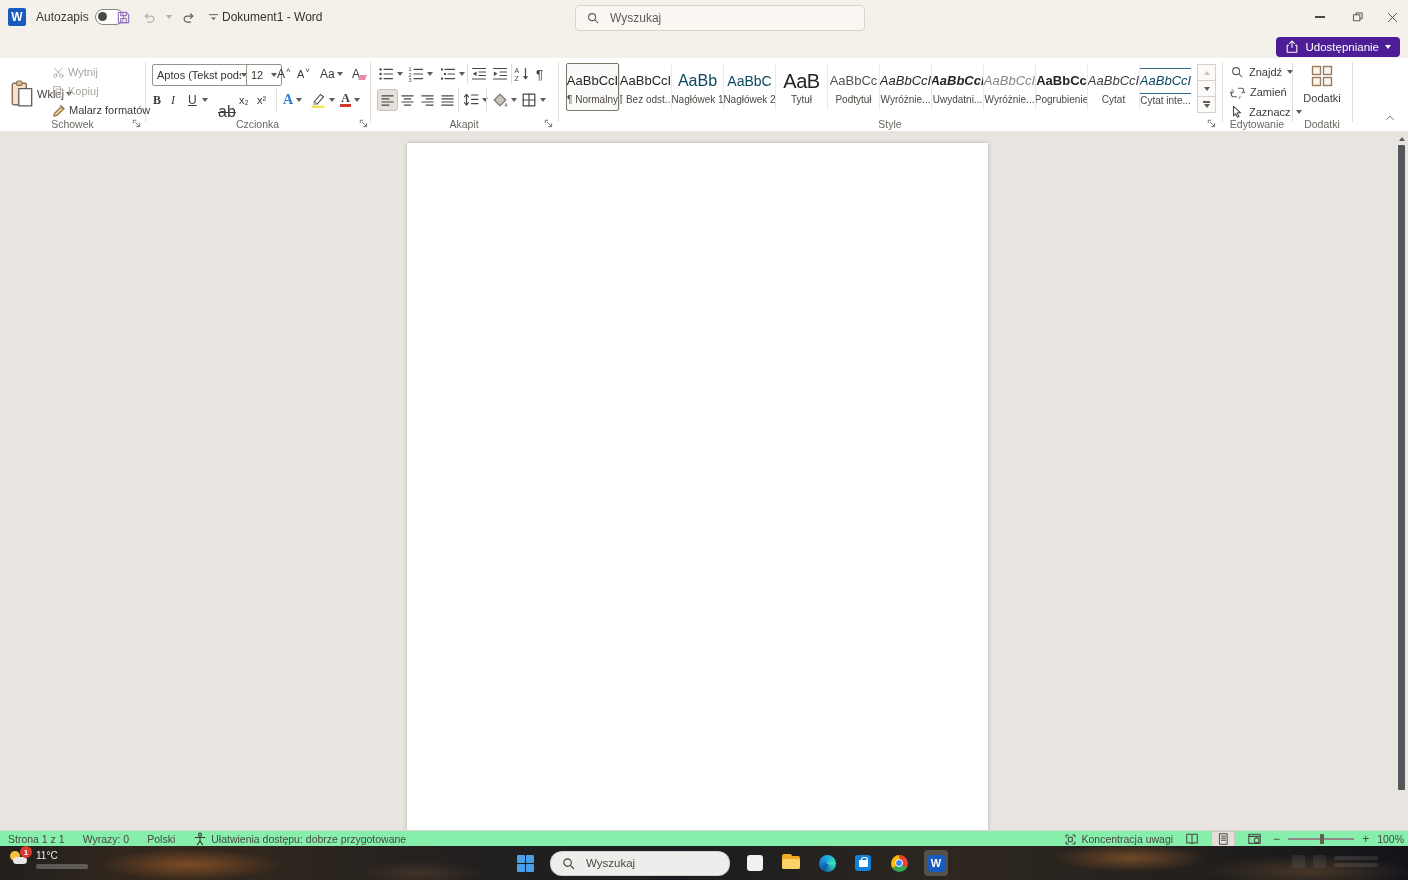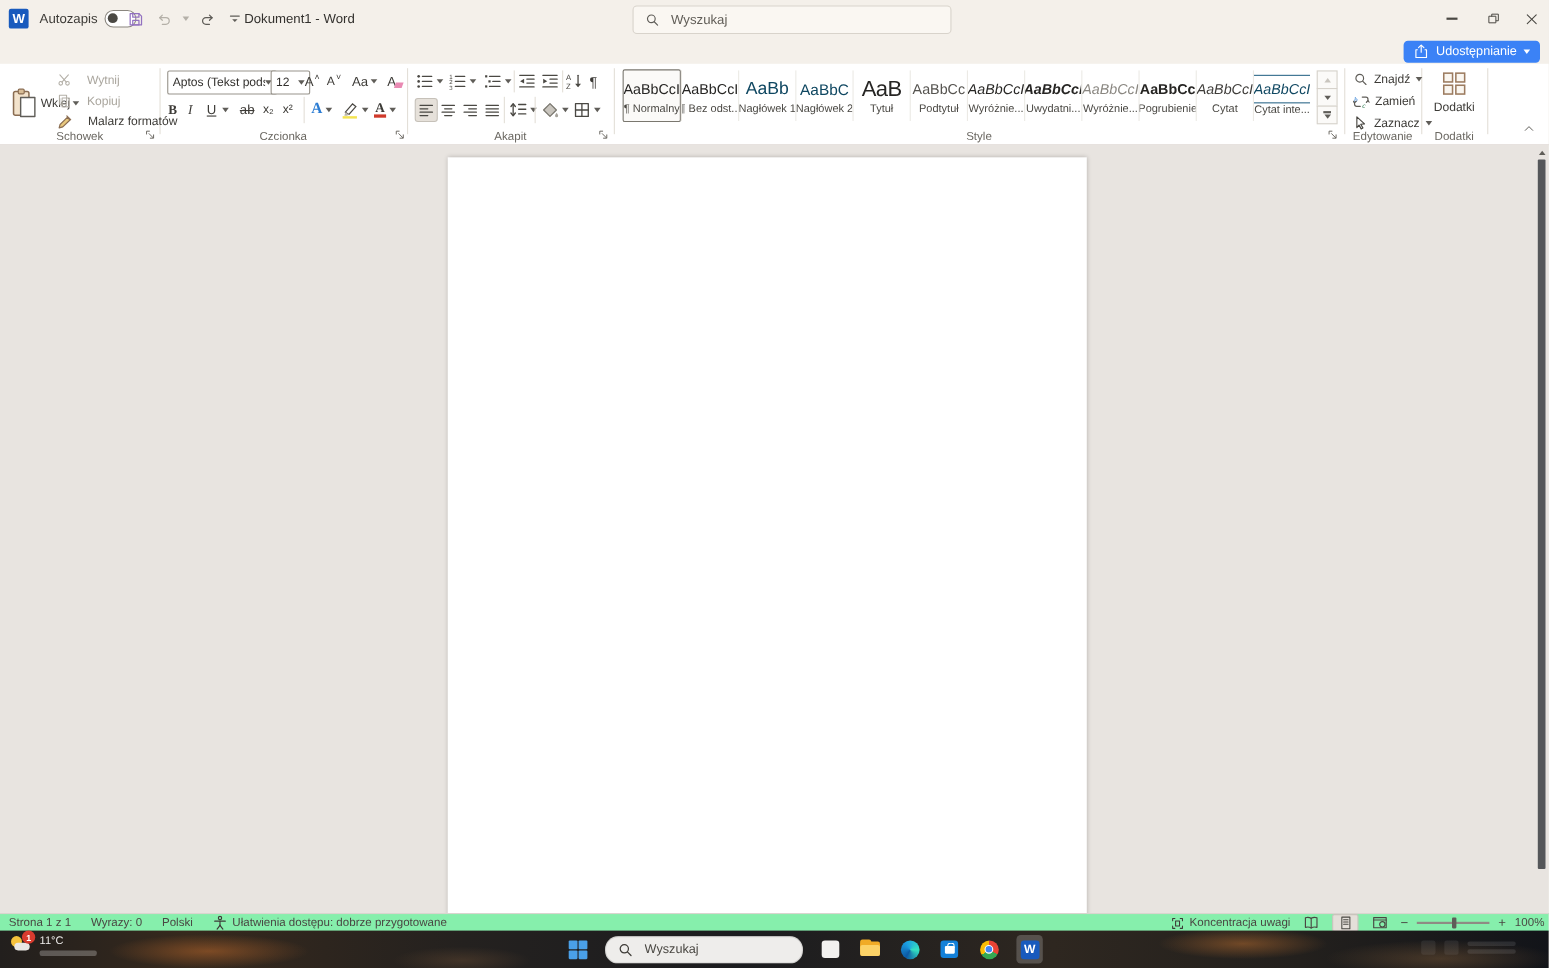--- a/index.html
+++ b/index.html
@@ -25,32 +25,32 @@
     font-family:"Liberation Sans",sans-serif;width:200px;}
   .tsearch input::placeholder{color:#605d57;}
   .wctl{position:absolute;top:0;width:40px;height:34px;display:flex;align-items:center;justify-content:center;cursor:default;}
   .wctl.min{left:1300px;} .wctl.max{left:1338px;} .wctl.close{left:1372px;}
   .min-bar{width:10px;height:1.4px;background:#4a4843;}
   
   .tabrow{position:absolute;top:34px;left:0;right:0;height:24px;background:#f4f0ea;}
   .tabs{position:absolute;left:14px;top:0;display:flex;gap:26px;height:24px;align-items:center;}
   .tab{font-size:12px;color:#44423e;padding:2px 1px 4px;white-space:nowrap;}
   .tab.active{color:#201f1d;border-bottom:2.4px solid #3b3a37;padding-bottom:2px;}
-  .share-btn{position:absolute;right:8px;top:3px;height:20px;background:#3b82f6;border-radius:4px;
+  .share-btn{position:absolute;right:8px;top:3px;height:20px;background:#4c1d95;border-radius:4px;
     color:#fff;font-size:11.5px;display:flex;align-items:center;gap:6px;padding:0 9px;}
   .caret{width:0;height:0;border-left:3.4px solid transparent;border-right:3.4px solid transparent;
     border-top:4px solid #5f5d58;display:inline-block;}
   .caret.white{border-top-color:#fff;}
   .caret.gray{border-top-color:#b4b0a8;}
   
   .ribbon{position:absolute;top:58px;left:0;right:0;height:73px;background:#fff;border-bottom:1px solid #d5d1cb;}
   .gsep{position:absolute;top:4px;height:60px;width:1px;background:#e3dfd8;}
   .glabel{position:absolute;bottom:1px;font-size:10.5px;color:#6b6862;text-align:center;margin-top:18px;}
   .launcher{position:absolute;bottom:2px;width:14px;height:13px;color:#6b6862;}
-  .rbtn{display:flex;align-items:center;gap:14px;font-size:11px;color:#3d3b37;white-space:nowrap;}
+  .rbtn{display:flex;align-items:flex-start;gap:3px;font-size:11px;color:#3d3b37;white-space:nowrap;}
   .rbtn.dis{color:#aaa69e;}
   .paste{position:absolute;left:9px;top:5px;width:40px;height:62px;display:flex;flex-direction:row;
     align-items:center;justify-content:flex-start;gap:2px;font-size:11px;}
   .combo{position:absolute;height:20px;border:1px solid #97938b;border-radius:2px;background:#fff;
     display:flex;align-items:center;justify-content:space-between;padding:0 4px;font-size:11px;color:#33312e;}
   .fmt{font-size:12px;color:#3d3b37;display:flex;align-items:center;justify-content:center;height:20px;}
   .fmt b{font-family:"Liberation Serif",serif;}
   .selbox{background:#e6e1da;border:1px solid #c6c1b9;border-radius:3px;}
   
   .stcard{width:51px;height:46px;border-left:1px solid #eceae5;display:flex;flex-direction:column;
@@ -323,21 +323,21 @@
     </div>
   <div class="fmt abs" style="left:171px;top:32px;font-style:italic;">
       <b style="font-weight:normal;">I</b>
     </div>
   <div class="fmt abs" style="left:188px;top:32px;text-decoration:underline;">
       <span>U</span>
     </div>
   <div class="fmt abs" style="left:202px;top:32px;">
       <span class="caret"></span>
     </div>
-  <div class="fmt abs" style="left:218px;top:32px;text-decoration:line-through;font-size:12px;">
+  <div class="fmt abs" style="left:218px;top:44px;text-decoration:line-through;font-size:16px;">
       <span>ab</span>
     </div>
   <div class="fmt abs" style="left:239px;top:32px;font-size:11px;">
       <span>x₂</span>
     </div>
   <div class="fmt abs" style="left:257px;top:32px;font-size:11px;">
       <span>x²</span>
     </div>
   <div class="gsep" style="left:276px;top:30px;height:24px;"></div>
   <div class="fmt abs" style="left:283px;top:32px;gap:3px;">

